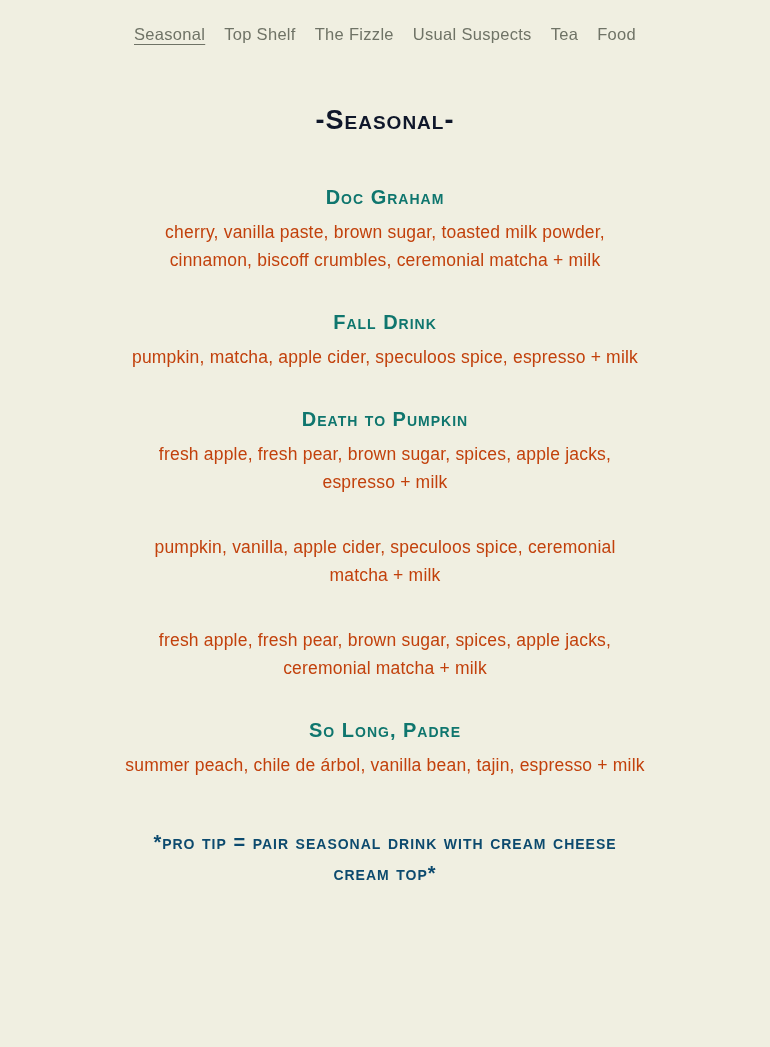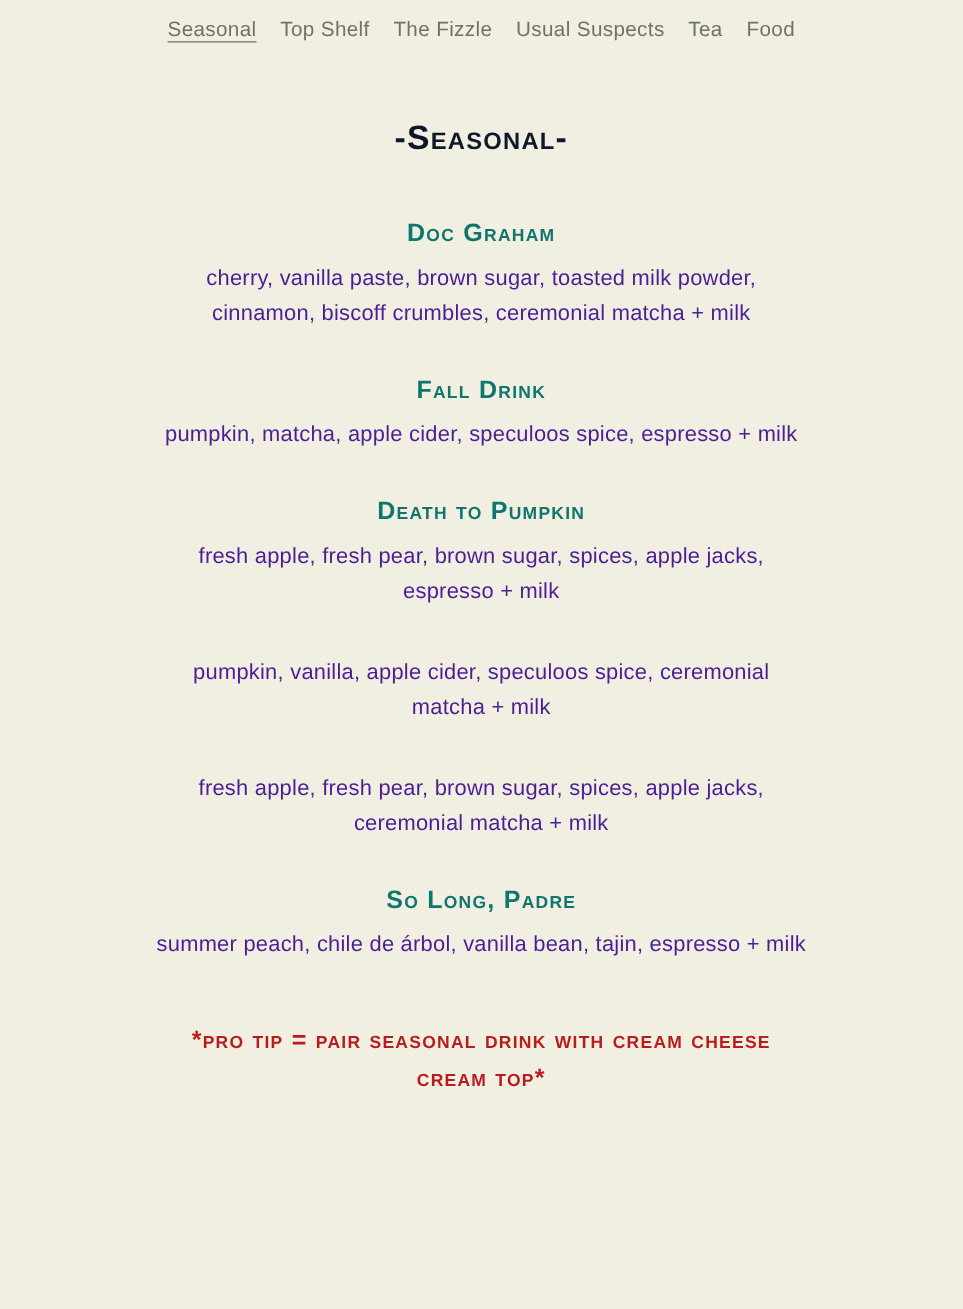--- a/index.html
+++ b/index.html
@@ -18,21 +18,21 @@
     margin: 0 auto;
     text-align: center;
   }
   
   .nav {
     display: flex;
     flex-wrap: wrap;
     justify-content: center;
     column-gap: 19px;
     row-gap: 0;
-    padding-top: 10px;
+    padding-top: 20px;
     line-height: 28px;
   }
   .nav a {
     font-size: 16.5px;
     color: #6f7366;
     text-decoration: none;
     letter-spacing: 0.3px;
     cursor: pointer;
   }
   .nav a.active {
@@ -60,32 +60,32 @@
     font-size: 20px;
     font-weight: bold;
     font-variant: small-caps;
     letter-spacing: 1px;
     color: #0f766e;
   }
   .item-desc {
     margin: 0;
     font-size: 17.5px;
     line-height: 28px;
-    color: #4c1d95;
+    color: #c2410c;
     letter-spacing: 0.2px;
   }
   .pro-tip {
     margin: 48px auto 0 auto;
     width: 510px;
     font-size: 20px;
     line-height: 31px;
     font-weight: bold;
     font-variant: small-caps;
     letter-spacing: 1px;
-    color: #b91c1c;
+    color: #0c4a6e;
   }
 </style>
 </head>
 <body>
 
 <div class="content">
 
   <nav class="nav">
     <a class="active">Seasonal</a>
     <a>Top Shelf</a>

